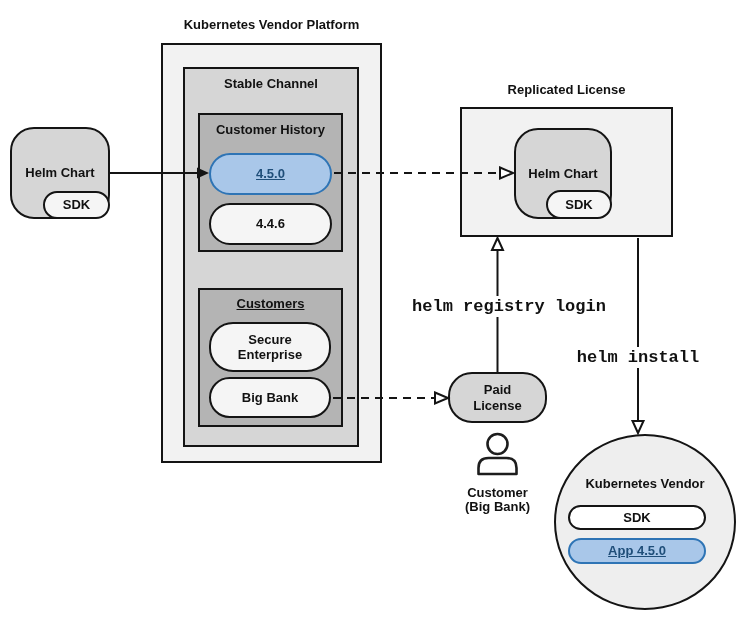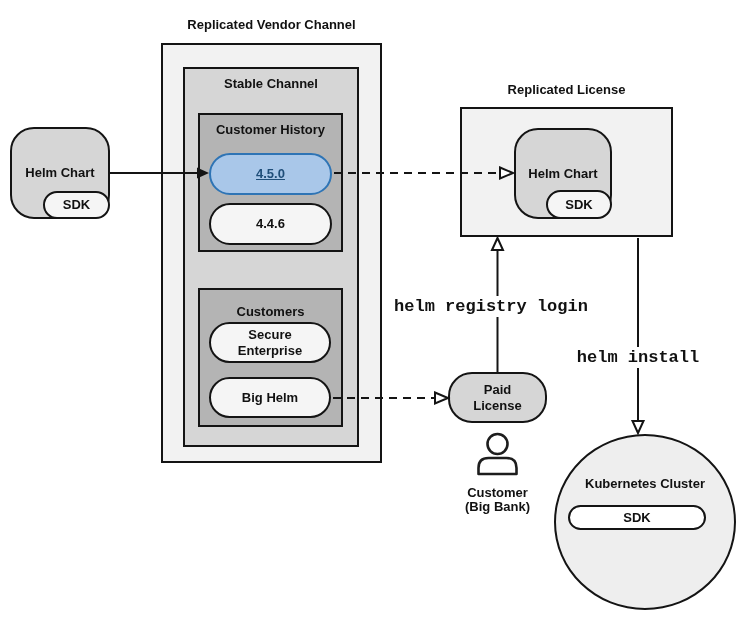--- a/index.html
+++ b/index.html
@@ -39,21 +39,21 @@
     white-space: nowrap;
   }
   .circle { border-radius: 50%; }
   svg.overlay { position: absolute; left: 0; top: 0; pointer-events: none; }
 </style>
 </head>
 <body>
 
 <div class="canvas">
 
-  <div class="abs free-title" style="left:161px; top:17px; width:221px;">Replicated Vendor Channel</div>
+  <div class="abs free-title" style="left:161px; top:17px; width:221px;">Kubernetes Vendor Platform</div>
 
   <div class="abs free-title" style="left:460px; top:82px; width:213px;">Replicated License</div>
 
   <div class="abs box fill-light" style="left:161px; top:43px; width:221px; height:420px;"></div>
 
   <div class="abs box fill-mid" style="left:183px; top:67px; width:176px; height:380px;">
     <div class="box-title">Stable Channel</div>
   </div>
 
   <div class="abs box fill-dark" style="left:198px; top:113px; width:145px; height:139px;">
@@ -62,29 +62,29 @@
 
   <div class="abs box highlight flex-c bold13" style="left:209px; top:153px; width:123px; height:42px;">
     <span>4.5.0</span>
   </div>
 
   <div class="abs box fill-lighter flex-c bold13" style="left:209px; top:203px; width:123px; height:42px;">
     <span>4.4.6</span>
   </div>
 
   <div class="abs box fill-dark" style="left:198px; top:288px; width:145px; height:139px;">
-    <div class="box-title" style="padding-top:15px;">Customers</div>
+    <div class="box-title" style="padding-top:7px;text-decoration:underline;">Customers</div>
   </div>
 
-  <div class="abs box fill-lighter flex-c bold13" style="left:209px; top:322px; width:122px; height:41px;">
+  <div class="abs box fill-lighter flex-c bold13" style="left:209px; top:322px; width:122px; height:50px;">
     <span style="max-width:82px;">Secure Enterprise</span>
   </div>
 
   <div class="abs box fill-lighter flex-c bold13" style="left:209px; top:377px; width:122px; height:41px;">
-    <span>Big Helm</span>
+    <span>Big Bank</span>
   </div>
 
   <div class="abs box fill-mid flex-c bold13" style="left:10px; top:127px; width:100px; height:92px;">
     <span>Helm Chart</span>
     <div class="abs box fill-lighter flex-c bold13" style="right:-2px; bottom:-2px; width:67px; height:28px;">
       <span>SDK</span>
     </div>
   </div>
 
   <div class="abs box fill-light" style="left:460px; top:107px; width:213px; height:130px;"></div>
@@ -95,26 +95,29 @@
       <span>SDK</span>
     </div>
   </div>
 
   <div class="abs box fill-mid flex-c bold13" style="left:448px; top:372px; width:99px; height:51px;">
     <span style="max-width:58px;">Paid License</span>
   </div>
 
   <div class="abs box fill-light circle" style="left:554px; top:434px; width:182px; height:176px; background:#eeeeee;"></div>
 
-  <div class="abs free-title" style="left:554px; top:476px; width:182px;">Kubernetes Cluster</div>
+  <div class="abs free-title" style="left:554px; top:476px; width:182px;">Kubernetes Vendor</div>
 
   <div class="abs box fill-white flex-c bold13" style="left:568px; top:505px; width:138px; height:25px;">
     <span>SDK</span>
   </div>
 
+  <div class="abs box highlight flex-c bold13" style="left:568px; top:538px; width:138px; height:26px;">
+    <span>App 4.5.0</span>
+  </div>
 
   <svg class="overlay" width="747" height="634" viewBox="0 0 747 634">
 
     <g>
       <line x1="110" y1="173" x2="198" y2="173" stroke="#141414" stroke-width="2"></line>
       <polygon points="197,167.5 209,173 197,178.5" fill="#141414"></polygon>
     </g>
 
     <g>
       <line x1="334" y1="173" x2="499" y2="173" stroke="#141414" stroke-width="2" stroke-dasharray="8 6"></line>
@@ -135,21 +138,21 @@
       <line x1="638" y1="238" x2="638" y2="422" stroke="#141414" stroke-width="2"></line>
       <polygon points="632.5,421 643.5,421 638,433" fill="#ffffff" stroke="#141414" stroke-width="2"></polygon>
     </g>
 
     <g fill="none" stroke="#1d1d1d" stroke-width="2.6">
       <circle cx="497.5" cy="444" r="10"></circle>
       <path d="M 478.5 474 L 478.5 468 Q 478.5 458 488.5 458 L 506.5 458 Q 516.5 458 516.5 468 L 516.5 474 Z" stroke-linejoin="round"></path>
     </g>
   </svg>
 
-  <div class="abs mono-label" style="left:383px; top:296px; width:216px;">helm registry login</div>
+  <div class="abs mono-label" style="left:401px; top:296px; width:216px;">helm registry login</div>
 
   <div class="abs free-title" style="left:447px; top:486px; width:101px; line-height:1.05;">
     <div>Customer</div>
     <div>(Big Bank)</div>
   </div>
 
   <div class="abs mono-label" style="left:576px; top:347px; width:124px;">helm install</div>
 
 </div>
 

